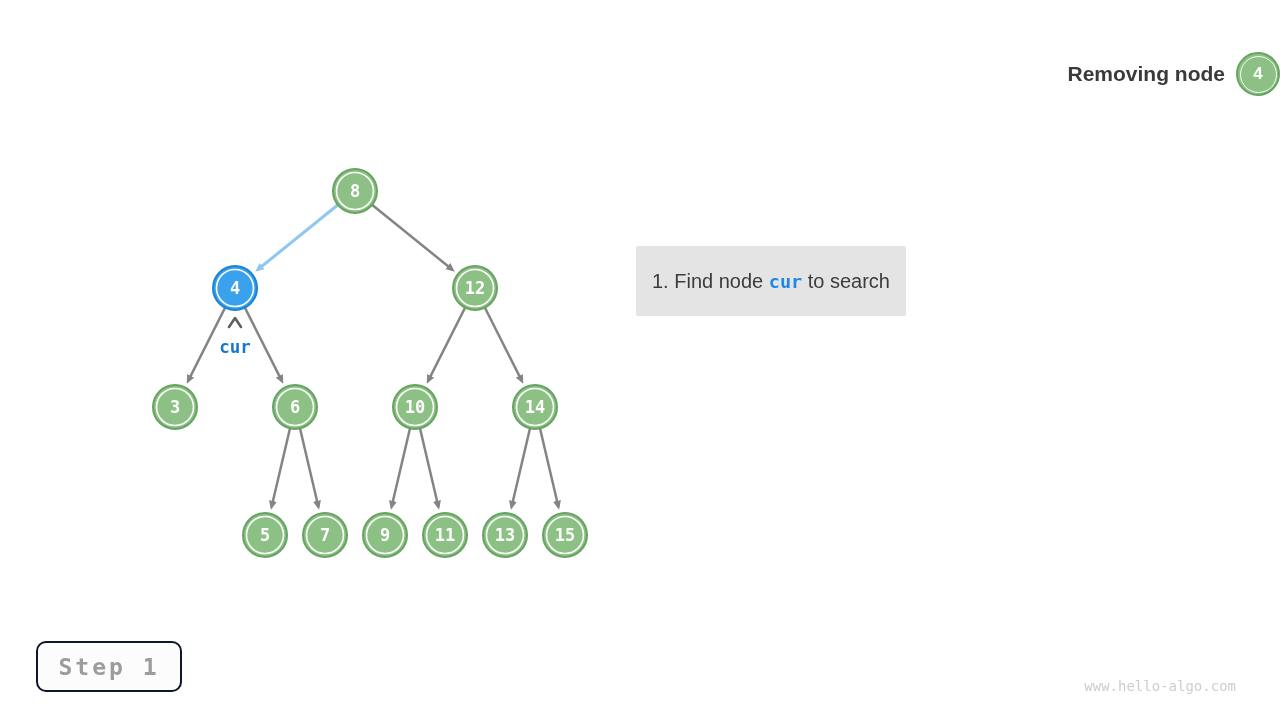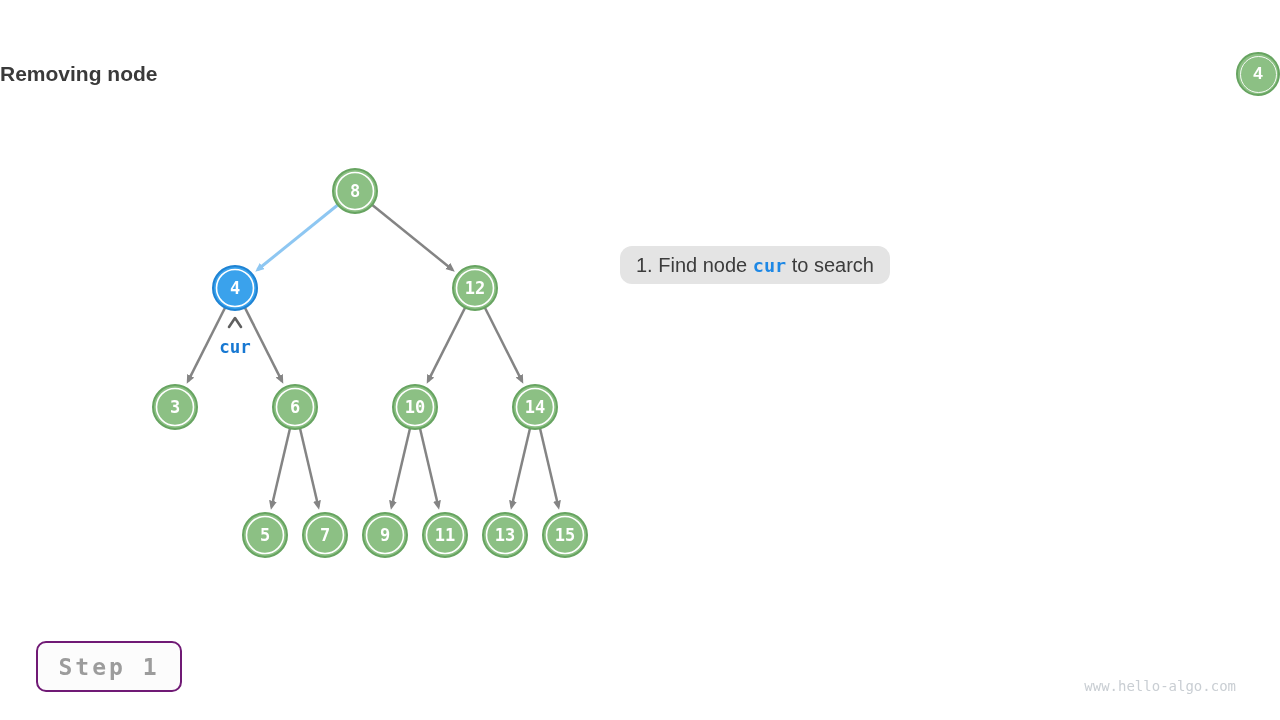--- a/index.html
+++ b/index.html
@@ -12,21 +12,21 @@
     font-family: "Liberation Sans", sans-serif;
   }
 
   
   .title-row {
     position: absolute;
     left: 0; top: 50px;
     width: 100%; height: 48px;
     display: flex;
     align-items: center;
-    justify-content: space-between;
+    justify-content: flex-end;
     gap: 11px;
     font-size: 21px;
     font-weight: bold;
     color: #3A3A3A;
   }
   .title-badge {
     position: relative;
     width: 40px; height: 40px;
     border-radius: 50%;
     background: #8CC084;
@@ -45,45 +45,45 @@
     border: 1.5px solid rgba(255,255,255,0.92);
     border-radius: 50%;
   }
 
   
   #tree-svg { position: absolute; left: 0; top: 0; }
 
   
   .annotation {
     position: absolute;
-    left: 620px; top: 246px;
+    left: 636px; top: 246px;
     height: 38px;
     background: #E4E4E4;
-    border-radius: 12px;
-    display: flex;
-    align-items: center;
-    padding: 0 16px;
+    border-radius: 2px;
+    display: flex;
+    align-items: center;
+    padding: 16px 16px;
     font-size: 20px;
     color: #3C3C3C;
   }
   .annotation span { white-space: pre; }
   .annotation .kw {
     font-family: "DejaVu Sans Mono", monospace;
     font-weight: bold;
     font-size: 18.5px;
     color: #1E88E5;
   }
 
   
   .step-badge {
     position: absolute;
     left: 36px; top: 641px;
     width: 146px; height: 51px;
     box-sizing: border-box;
-    border: 2px solid #701a75;
+    border: 2px solid #0f172a;
     border-radius: 10px;
     background: #FCFCFC;
     display: flex;
     align-items: center;
     justify-content: center;
     font-family: "DejaVu Sans Mono", monospace;
     font-weight: bold;
     font-size: 23px;
     letter-spacing: 3px;
     color: #9C9C9C;

